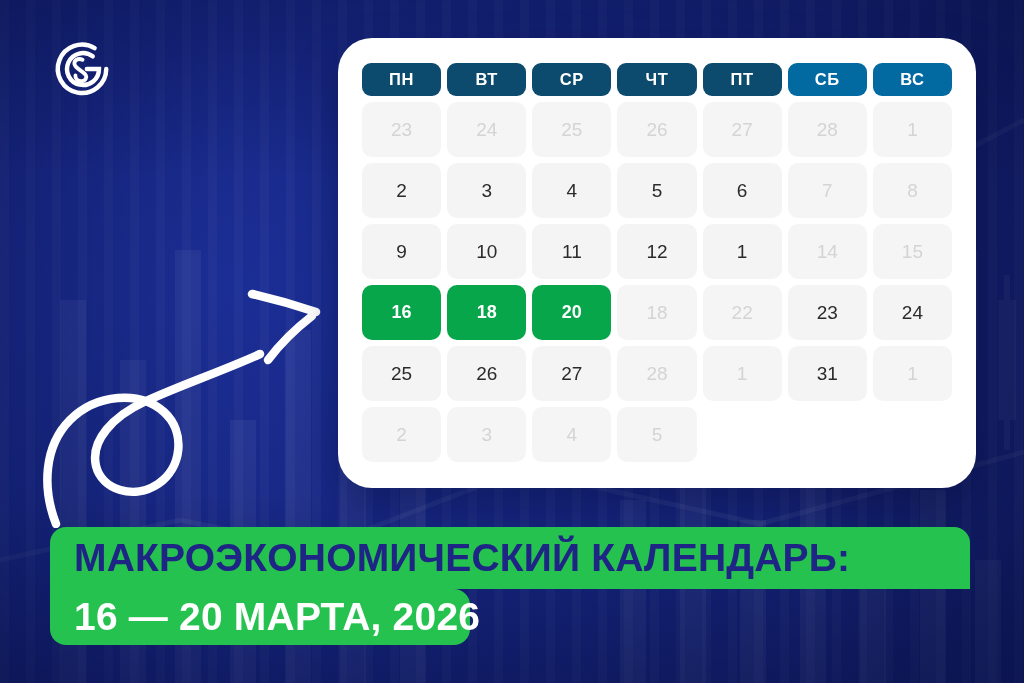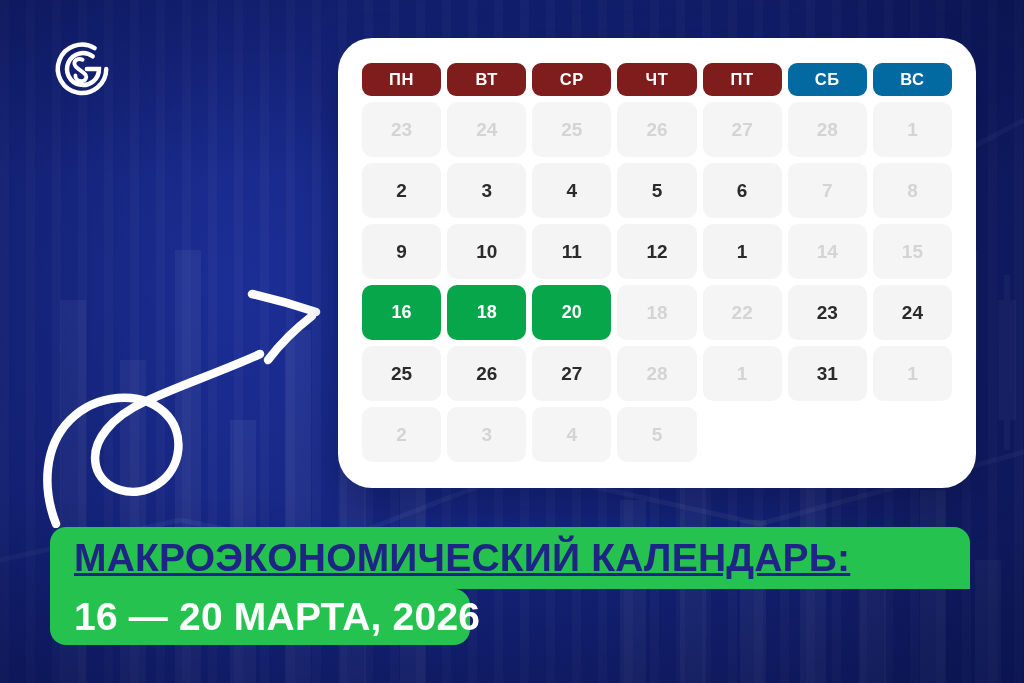--- a/index.html
+++ b/index.html
@@ -114,32 +114,32 @@
     height: 33px;
     border-radius: 9px;
     display: flex;
     align-items: center;
     justify-content: center;
     color: #ffffff;
     font-size: 16.5px;
     font-weight: 700;
     letter-spacing: 0.6px;
   }
-  .dow.weekday { background: #7f1d1d; }
+  .dow.weekday { background: #0c4a6e; }
   .dow.weekend { background: #0369a1; }
 
   .day {
     height: 55px;
     border-radius: 10px;
     background: #F4F4F4;
     display: flex;
     align-items: center;
     justify-content: center;
     font-size: 19px;
-    font-weight: 700;
+    font-weight: 400;
     color: #2B2B2B;
   }
   .day.muted { color: #D4D4D4; background: #F5F5F5; }
   .day.highlight {
     background: #07A64A;
     color: #ffffff;
     font-weight: 700;
     font-size: 18px;
     text-align: right;
   }
@@ -161,21 +161,20 @@
   }
   .banner-line-1 {
     height: 62px;
     width: 920px;
     border-radius: 16px 16px 0 0;
     padding: 2px 24px;
     color: #1E2585;
     font-size: 39px;
     font-weight: 700;
     letter-spacing: 0.2px;
-    text-decoration: underline;
   }
   .banner-line-2 {
     height: 56px;
     width: 420px;
     border-radius: 0 16px 16px 16px;
     padding: 0 24px;
     color: #ffffff;
     font-size: 39px;
     font-weight: 700;
     letter-spacing: 0.2px;

